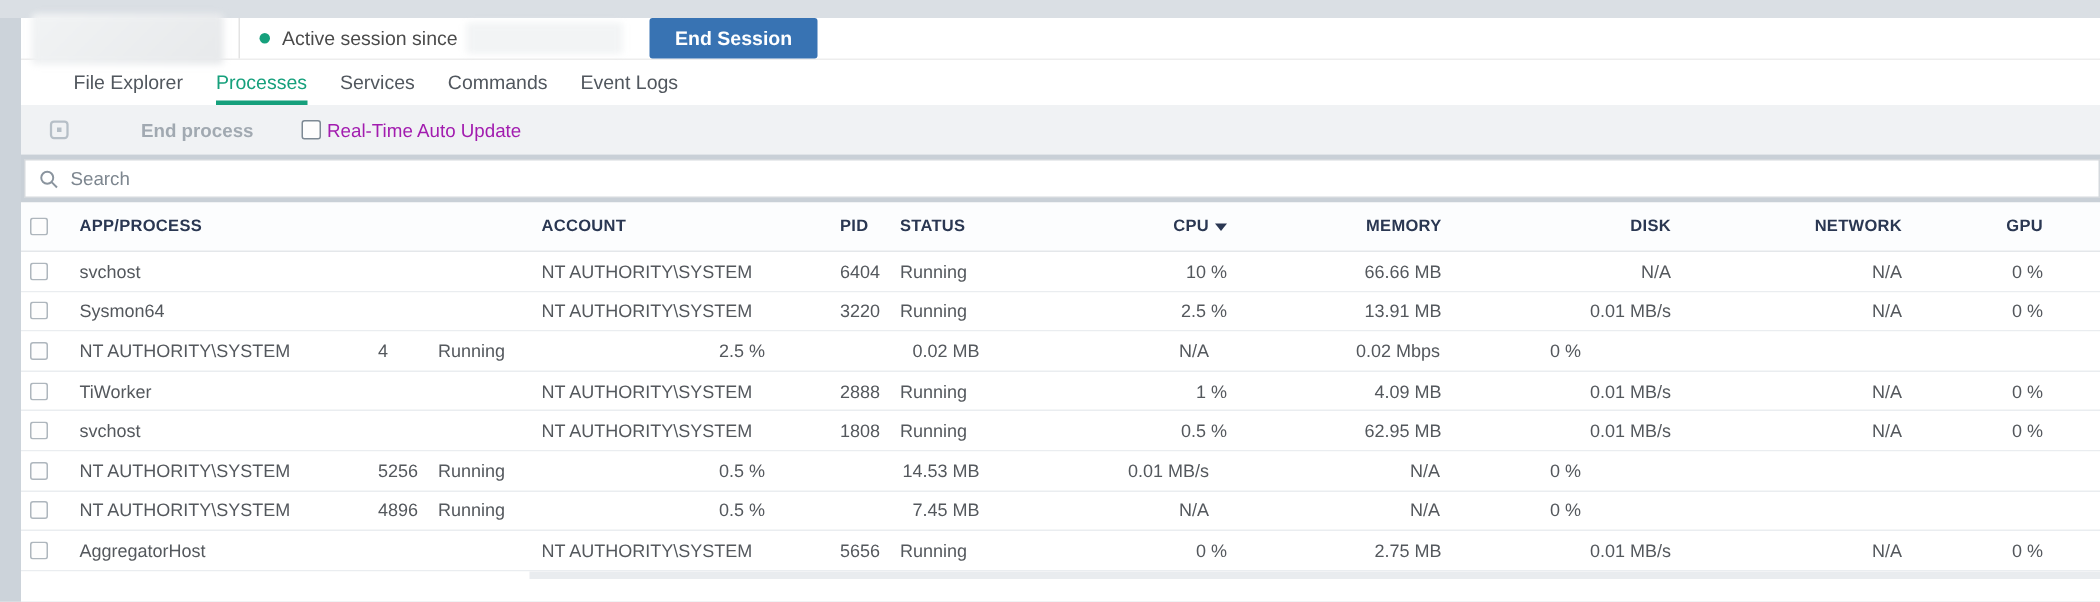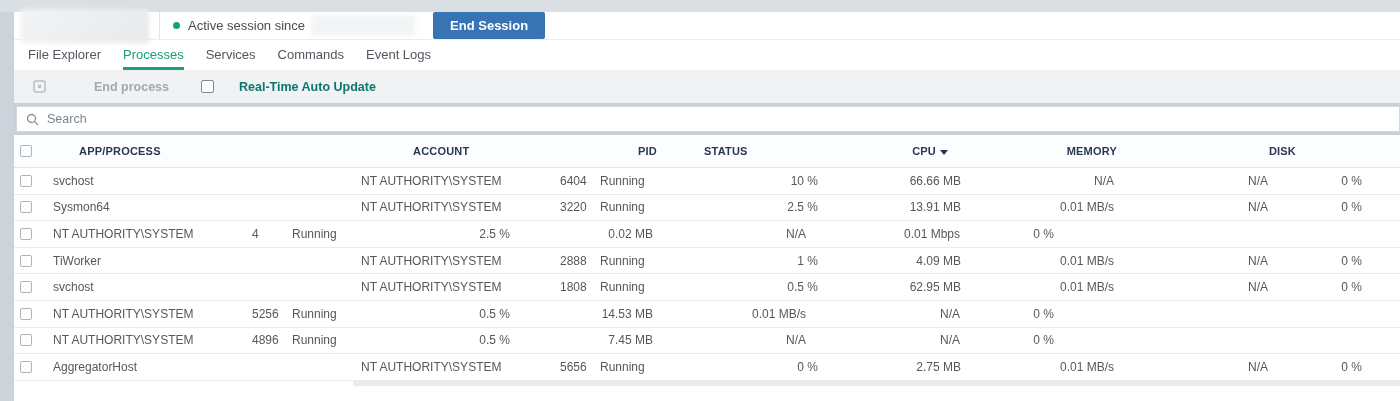--- a/index.html
+++ b/index.html
@@ -17,45 +17,45 @@
   .hdr-divider { width:1px; align-self:stretch; background:#e3e3e3; margin-left:10px; }
   .session-status { display:flex; align-items:center; margin-left:13px; }
   .green-dot { width:7px; height:7px; border-radius:50%; background:#16a07c; margin-right:8px; }
   .session-status span.txt { font-size:13px; color:#4b4b4b; }
   .redacted-time { width:104px; height:21px; margin-left:6px; border-radius:2px;
     background:#f2f4f5; filter:blur(2px); }
   .end-session-btn { margin-left:18px; background:#3873b3; color:#ffffff; border:none;
     font-family:inherit; font-size:13px; font-weight:bold; padding:6px 17px; border-radius:2px; cursor:pointer; }
 
   
-  .tabs { height:30px; display:flex; align-items:stretch; padding-left:3px; }
+  .tabs { height:30px; display:flex; align-items:stretch; padding-left:24px; }
   .tab { font-size:13px; color:#51575e; display:flex; align-items:center; margin:0 11px;
     border-bottom:3px solid transparent; padding-top:2px; cursor:pointer; white-space:nowrap; }
   .tab.active { color:#16a07c; border-bottom-color:#16a07c; }
 
   
   .toolbar { height:33px; background:#f0f2f4; display:flex; align-items:center; padding-left:18px; }
   .end-process { display:flex; align-items:center; color:#a1a9b1; font-size:12.5px; font-weight:600;gap:40px; }
   .end-process svg { margin-right:7px; }
   .auto-update { display:flex; align-items:center; margin-left:32px; cursor:pointer; }
   .cb { width:13px; height:13px; border:1.5px solid #7d8994; border-radius:2px; background:#fdfdfd; }
-  .auto-update .lbl { margin-left:25px; font-size:12.5px; font-weight:bold; color:#0f766e; }
+  .auto-update .lbl { margin-left:4px; font-size:12.5px; font-weight:normal; color:#a21caf; }
 
   
   .search-band { height:32px; background:#c9d0d7; padding:3px 0 3px 2px; }
   .search-box { height:26px; background:#ffffff; border:1px solid #d5d9dd; display:flex;
     align-items:center; padding-left:9px; }
   .search-box svg { flex:0 0 auto; }
   .search-box input { border:none; outline:none; flex:1; margin-left:8px; font-family:inherit;
     font-size:12.5px; color:#6d28d9; background:transparent; }
   .search-box input::placeholder { color:#7d868f; opacity:1; }
 
   
   .thead { height:33px; background:#fcfdfe; display:flex; align-items:center;
-    border-bottom:1px solid #e4e7ea; font-size:11px; font-weight:bold; color:#2a3752; letter-spacing:.2px;gap:26px; }
+    border-bottom:1px solid #e4e7ea; font-size:11px; font-weight:bold; color:#2a3752; letter-spacing:.2px; }
   .trow { height:26.6px; display:flex; align-items:center; border-bottom:1px solid #eaedf0;
     font-size:12px; color:#54585d; background:#fff; }
   .c { flex:0 0 auto; white-space:nowrap; overflow:hidden; }
   .c-check { width:38px; display:flex; } .c-check .cb { width:12px; height:12px; margin-left:6px; border-width:1px; border-color:#aeb6bd; }
   .c-app { width:308px; padding-left:1px; }
   .c-acct { width:200px; padding-left:1px; }
   .c-pid { width:30px; }
   .c-status { width:150px; padding-left:10px; }
   .c-cpu { width:78px; text-align:right; }
   .c-mem { width:143px; text-align:right; }
@@ -172,21 +172,21 @@
     <div class="trow">
       <div class="c c-check">
           <span class="cb"></span>
         </div>
       <div class="c c-acct">NT AUTHORITY\SYSTEM</div>
       <div class="c c-pid">4</div>
       <div class="c c-status">Running</div>
       <div class="c c-cpu">2.5 %</div>
       <div class="c c-mem">0.02 MB</div>
       <div class="c c-disk">N/A</div>
-      <div class="c c-net">0.01 Mbps</div>
+      <div class="c c-net">0.02 Mbps</div>
       <div class="c c-gpu">0 %</div>
       <div class="c-fill"></div>
     </div>
 
     <div class="trow">
       <div class="c c-check">
           <span class="cb"></span>
         </div>
       <div class="c c-app">TiWorker</div>
       <div class="c c-acct">NT AUTHORITY\SYSTEM</div>

